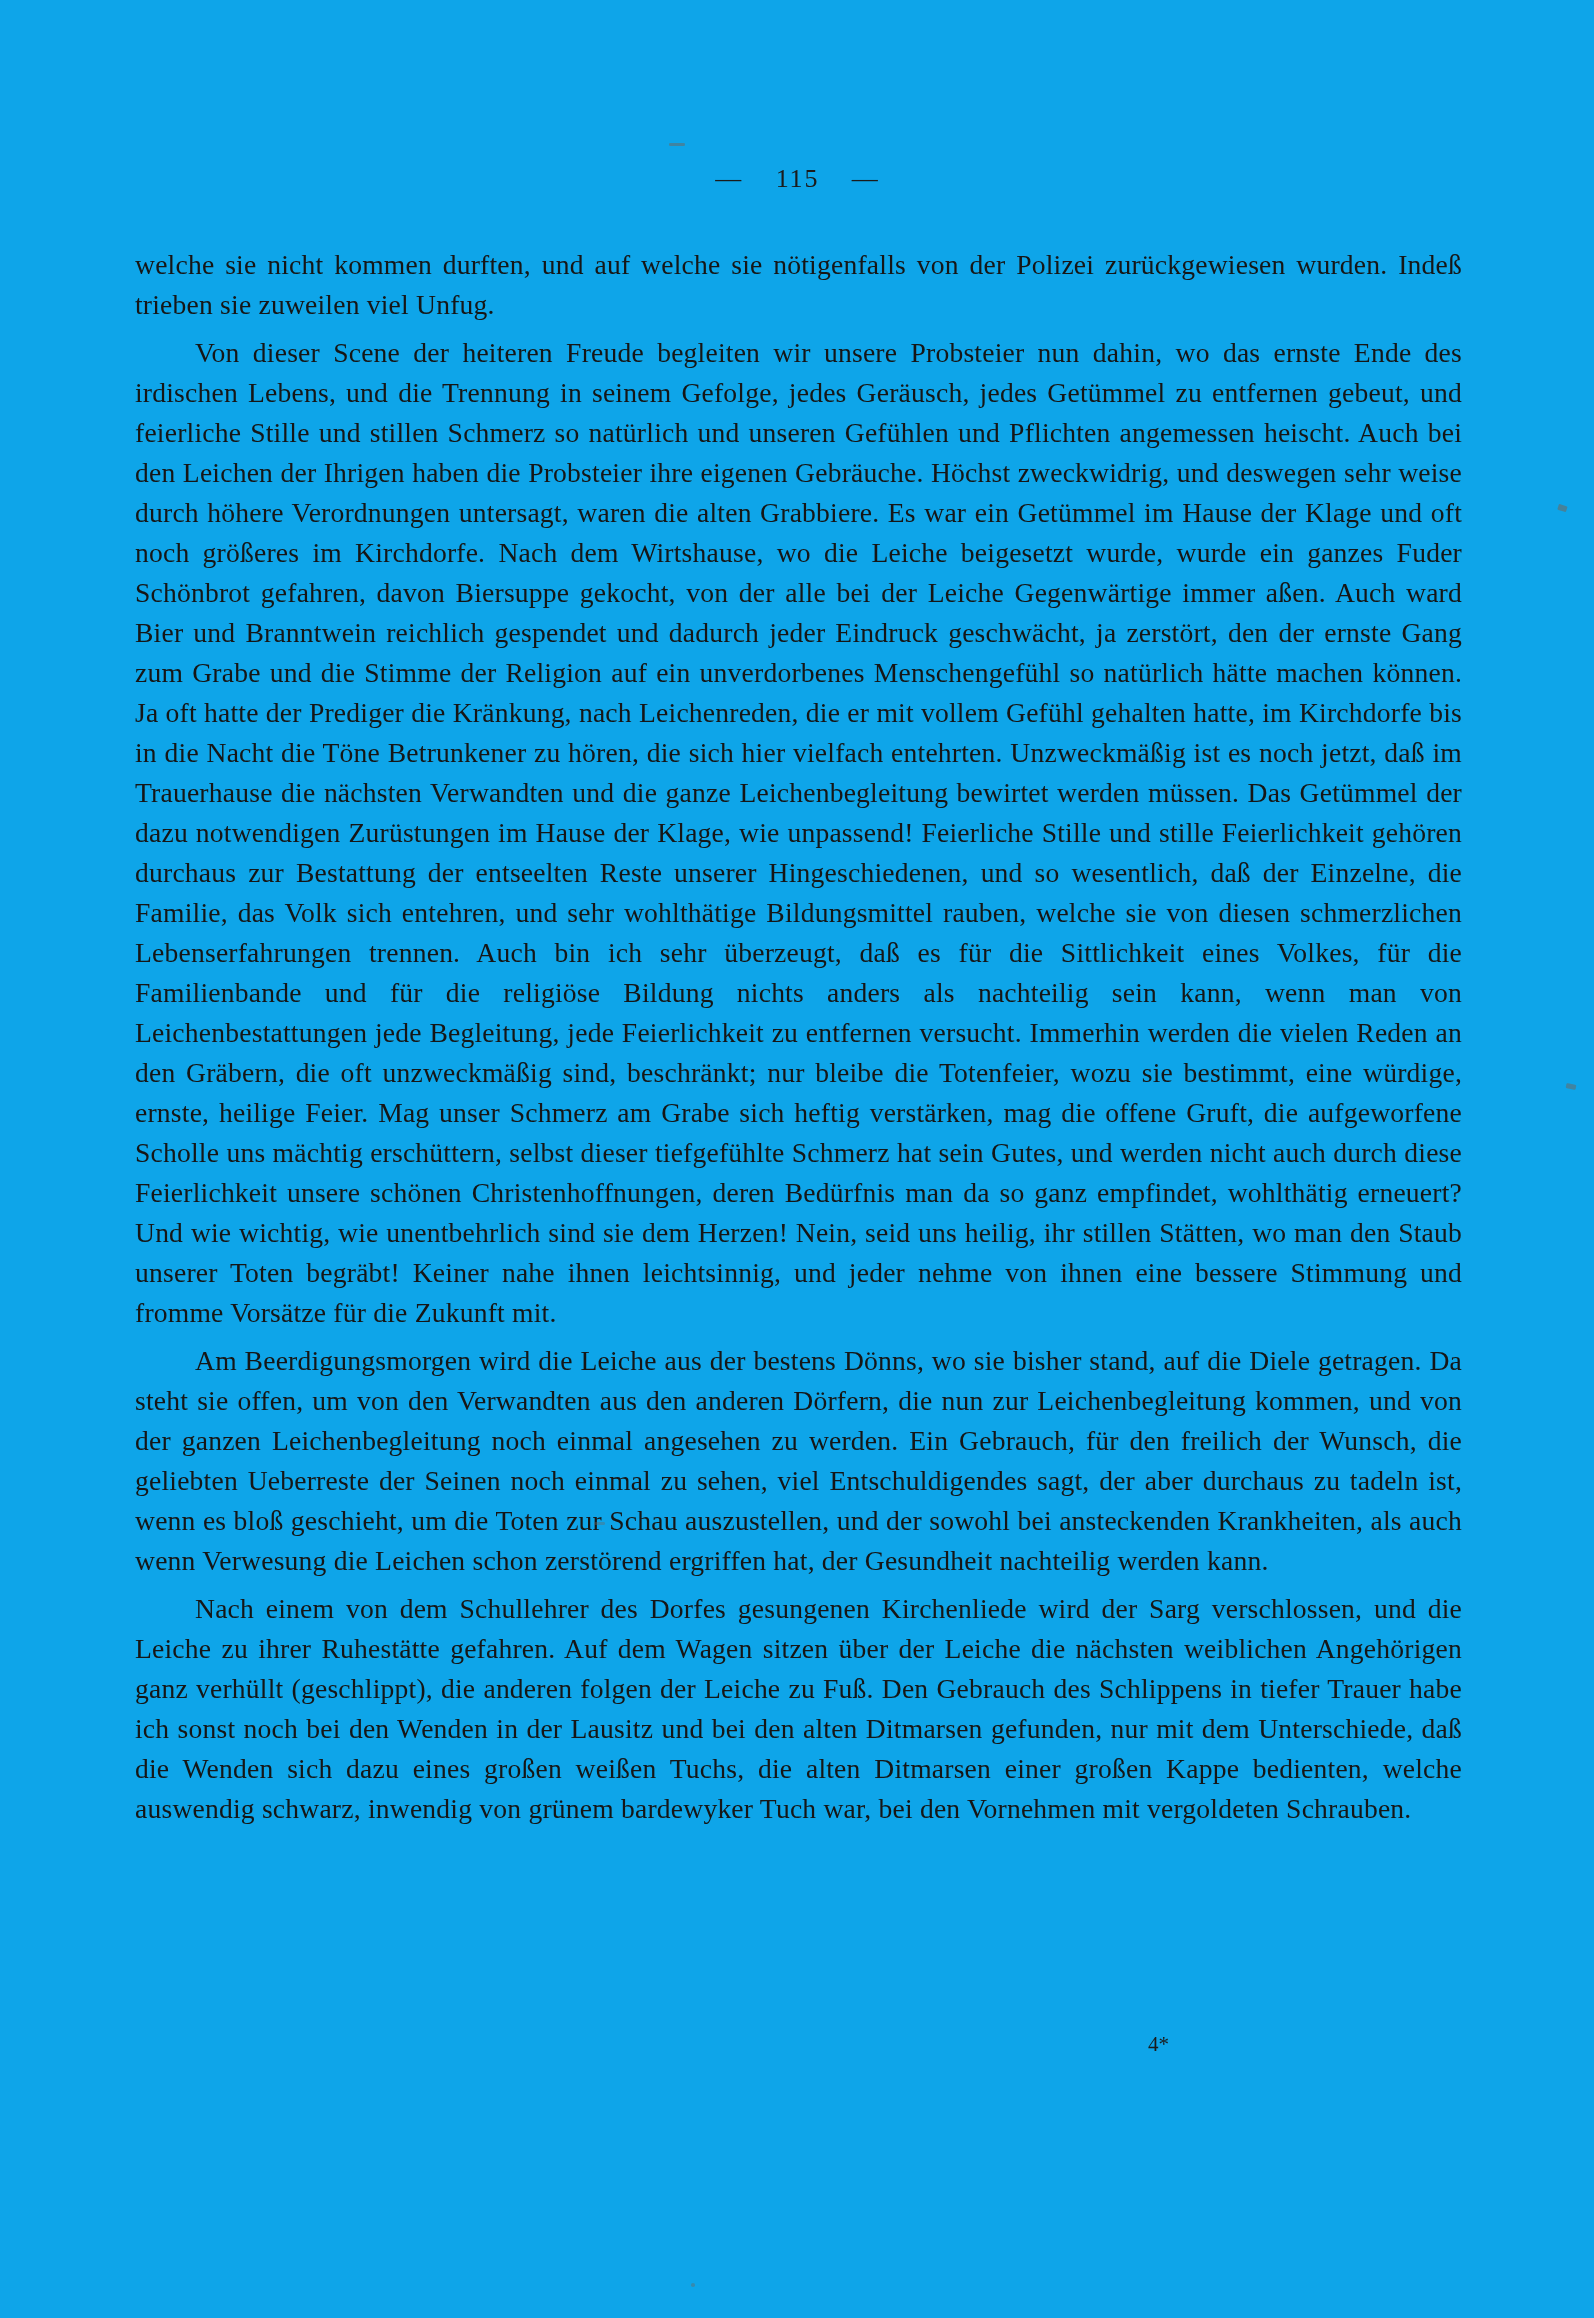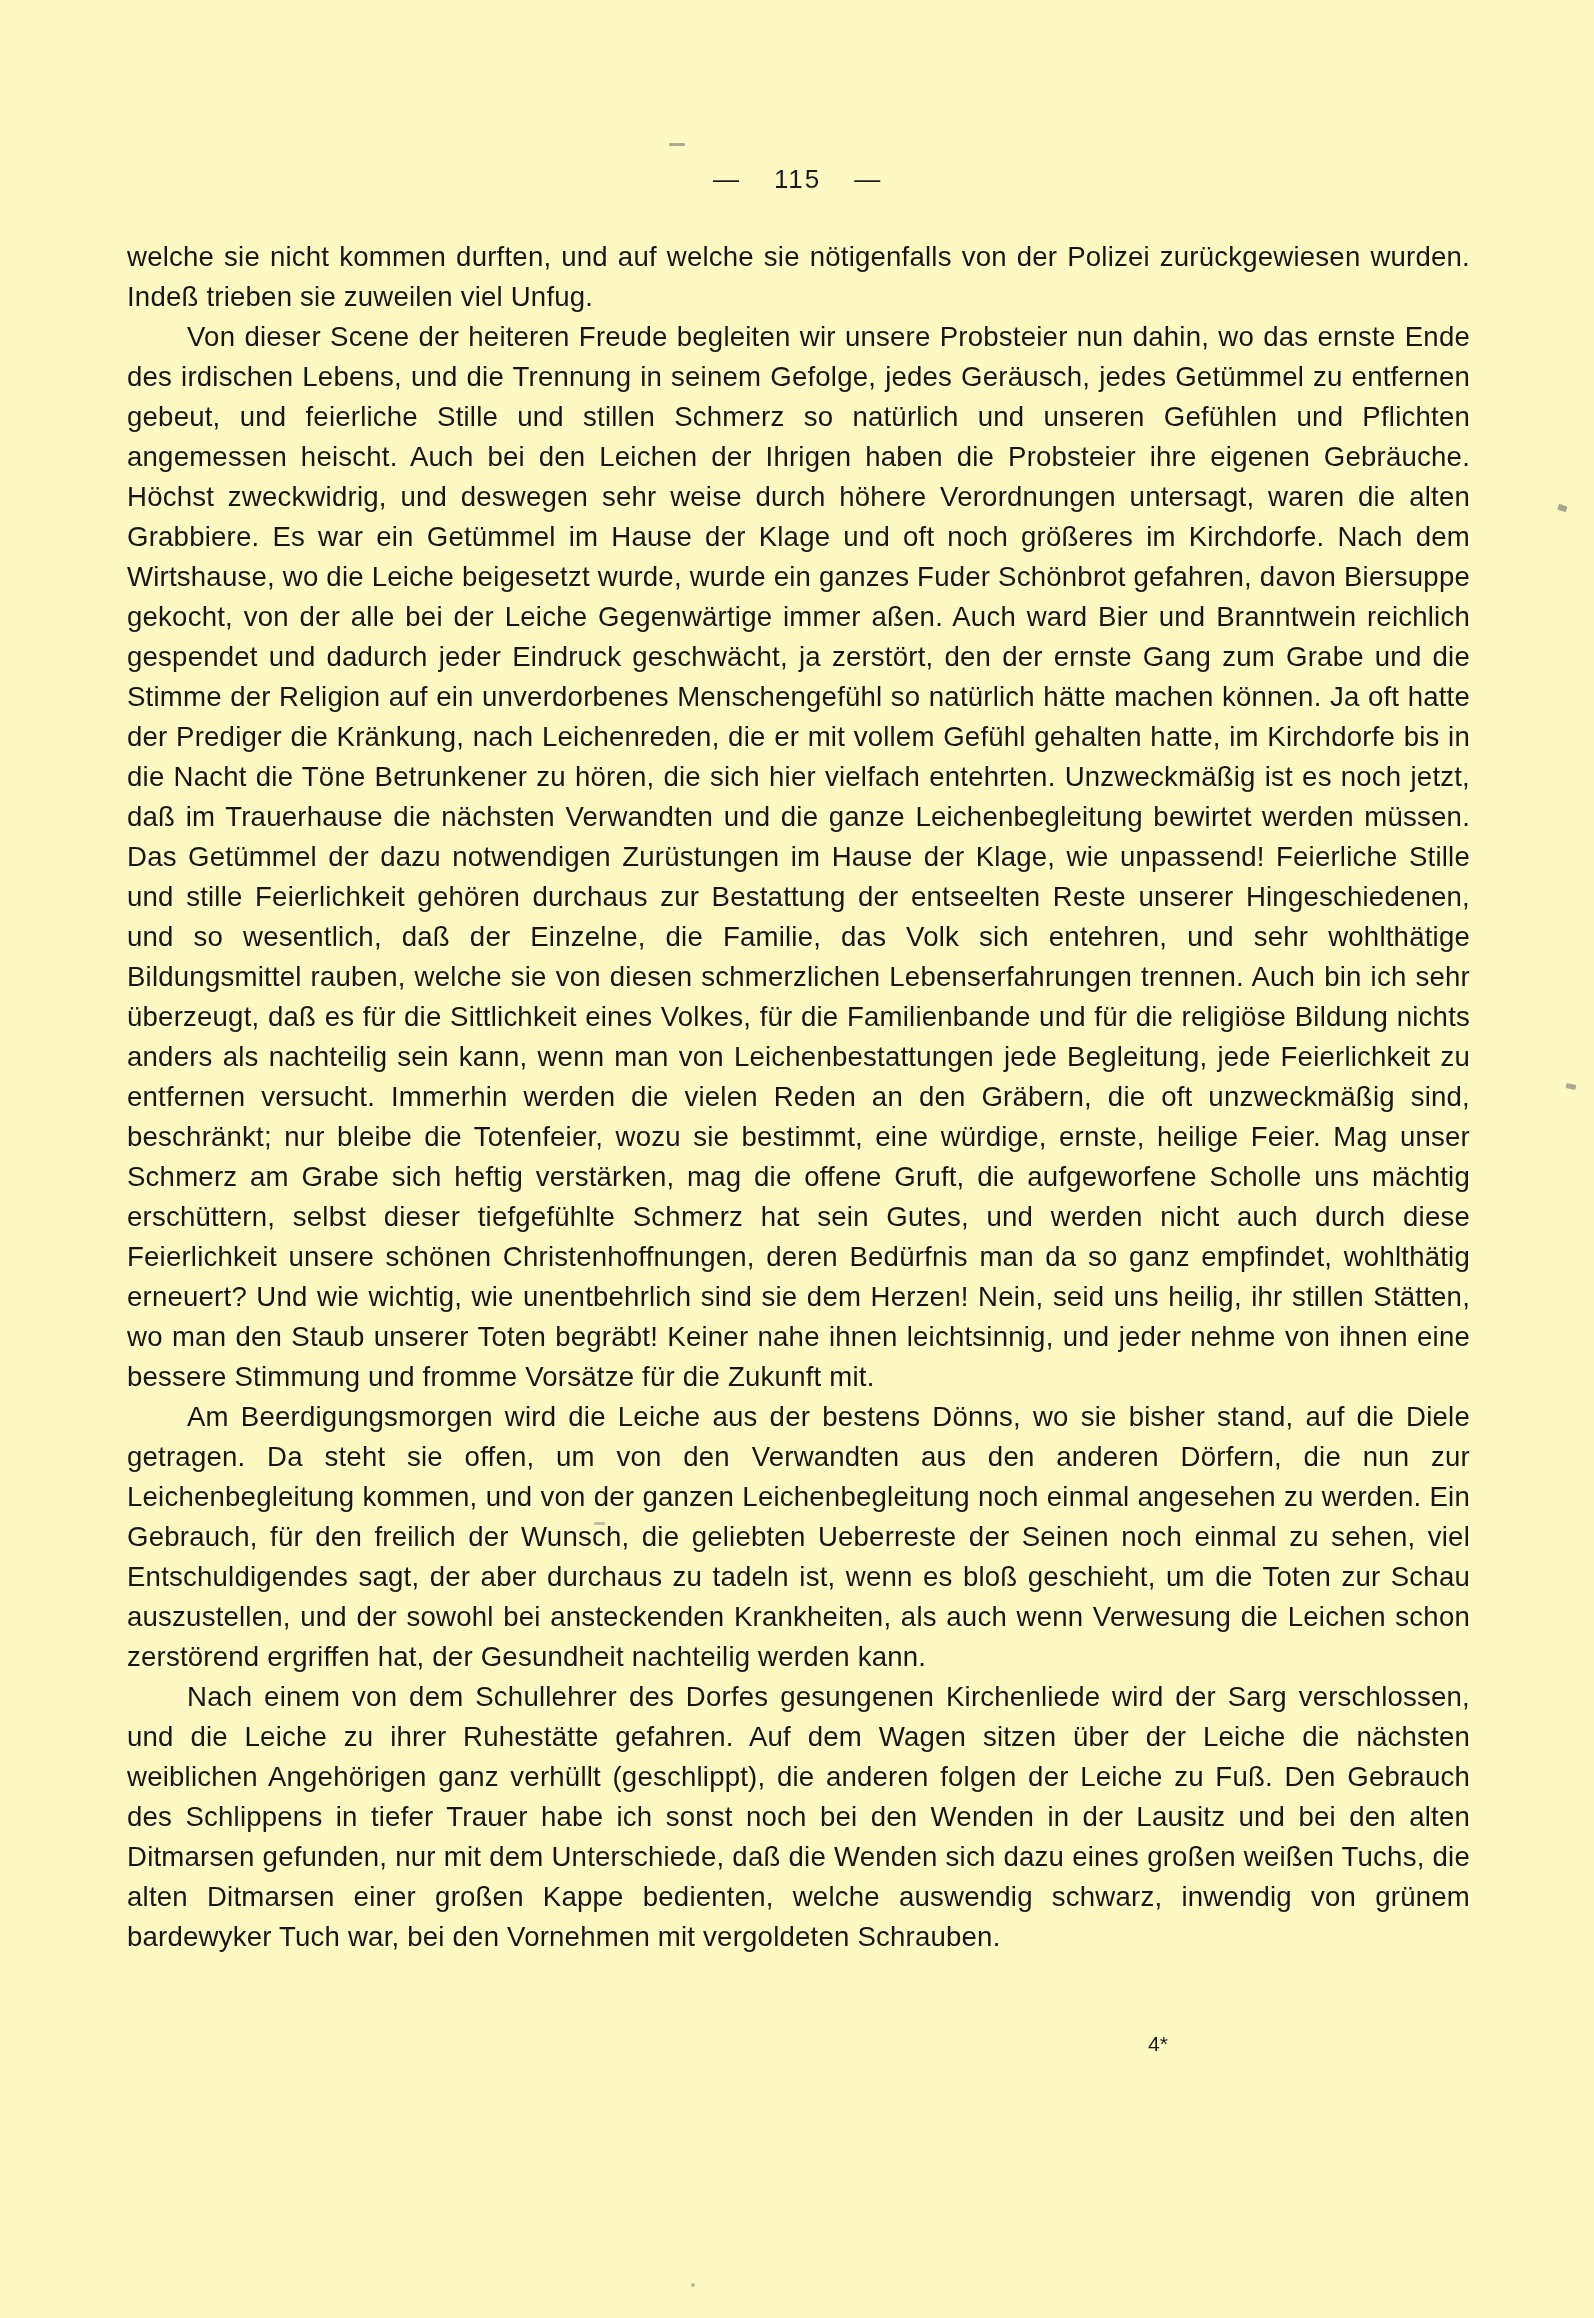--- a/index.html
+++ b/index.html
@@ -4,23 +4,23 @@
 <style>
   html, body {
     margin: 0;
     padding: 0;
     background: #e8e8e6;
   }
   .sheet {
     position: relative;
     width: 1595px;
     height: 2319px;
-    background: #fef9c3;
+    background: #0ea5e9;
     overflow: hidden;
-    font-family: Liberation Sans, sans-serif;
+    font-family: Liberation Serif, serif;
     color: #161616;
   }
   .folio {
     position: absolute;
     top: 164px;
     left: 0;
     right: 0;
     text-align: center;
     font-size: 26px;
     letter-spacing: 1.9px;
@@ -31,21 +31,21 @@
     position: absolute;
     top: 237px;
     left: 127px;
     right: 125px;
     text-align: justify;
     font-size: 27.6px;
     line-height: 40px;
     letter-spacing: 0.2px;
   }
   .body-text p {
-    margin: 0;
+    margin: 8px;
     padding: 0;
   }
   .body-text p.indented {
     text-indent: 60px;
   }
   .signature {
     position: absolute;
     top: 2032px;
     left: 1148px;
     font-size: 21px;

